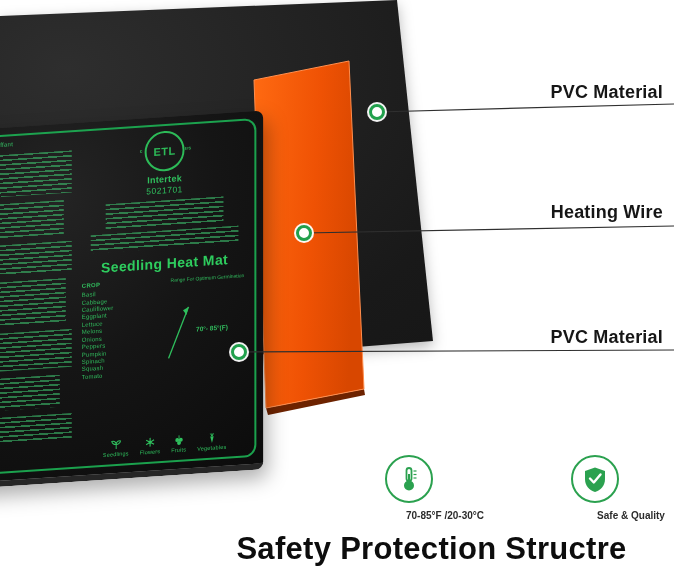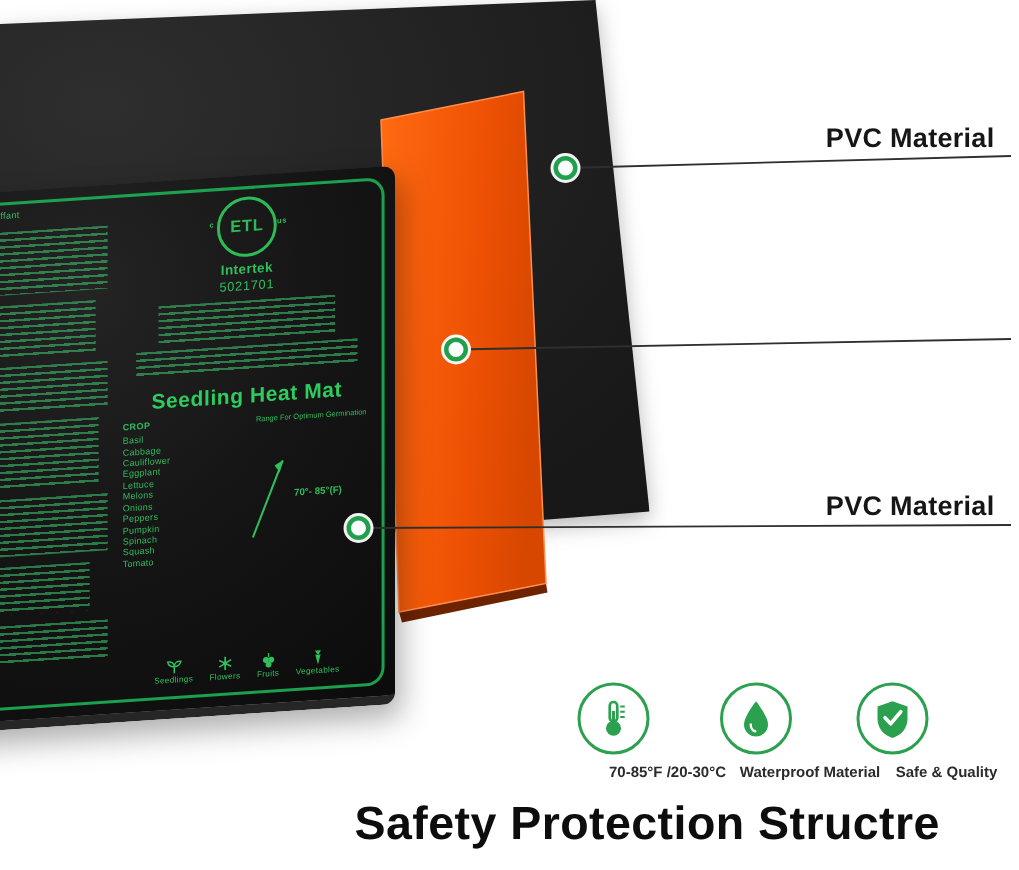--- a/index.html
+++ b/index.html
@@ -197,45 +197,37 @@
     <line x1="377" y1="112" x2="674" y2="104" stroke="#2f2f2f" stroke-width="1.2"></line>
     <line x1="304" y1="233" x2="674" y2="226" stroke="#2f2f2f" stroke-width="1.2"></line>
     <line x1="239" y1="352" x2="674" y2="350" stroke="#2f2f2f" stroke-width="1.2"></line>
   </svg>
 
   <div class="marker" style="left:369px;top:104px"></div>
   <div class="marker" style="left:296px;top:225px"></div>
   <div class="marker" style="left:231px;top:344px"></div>
 
   <div class="callout-label" style="top:82px">PVC Material</div>
+  <div class="callout-label" style="top:202px">Heating Wire</div>
   <div class="callout-label" style="top:327px">PVC Material</div>
 
   <div class="feature" style="left:385px;top:455px">
     <div class="feature-circle">
       <svg width="26" height="28" viewBox="0 0 26 28">
         <rect x="10.5" y="3" width="5" height="13" rx="2.5" fill="none" stroke="#2ba14f" stroke-width="1.8"></rect>
         <circle cx="13" cy="20.5" r="5" fill="#2ba14f"></circle>
         <line x1="13" y1="9" x2="13" y2="19" stroke="#2ba14f" stroke-width="2"></line>
         <line x1="17.5" y1="6" x2="20.5" y2="6" stroke="#2ba14f" stroke-width="1.2"></line>
         <line x1="17.5" y1="9.5" x2="20.5" y2="9.5" stroke="#2ba14f" stroke-width="1.2"></line>
         <line x1="17.5" y1="13" x2="20.5" y2="13" stroke="#2ba14f" stroke-width="1.2"></line>
       </svg>
     </div>
     <div class="feature-caption">70-85°F /20-30°C</div>
   </div>
 
-  <div class="feature" style="left:480px;top:455px">
-    <div class="feature-circle">
-      <svg width="26" height="28" viewBox="0 0 26 28">
-        <path d="M13 2.5 C13 2.5 5 12.5 5 18 a8 8 0 0 0 16 0 C21 12.5 13 2.5 13 2.5 Z" fill="#2ba14f"></path>
-        <path d="M9.5 18 a3.5 4.5 0 0 0 3 4.5" stroke="#ffffff" stroke-width="1.6" fill="none" stroke-linecap="round"></path>
-      </svg>
-    </div>
-    <div class="feature-caption">Waterproof Material</div>
-  </div>
 
   <div class="feature" style="left:571px;top:455px">
     <div class="feature-circle">
       <svg width="26" height="28" viewBox="0 0 26 28">
         <path d="M13 2.5 L23 6 V14 C23 21 18.5 25.2 13 27 C7.5 25.2 3 21 3 14 V6 Z" fill="#2ba14f"></path>
         <polyline points="8,13.5 11.8,17.5 18.5,9.5" fill="none" stroke="#ffffff" stroke-width="2.4" stroke-linecap="round" stroke-linejoin="round"></polyline>
       </svg>
     </div>
     <div class="feature-caption">Safe &amp; Quality</div>
   </div>

